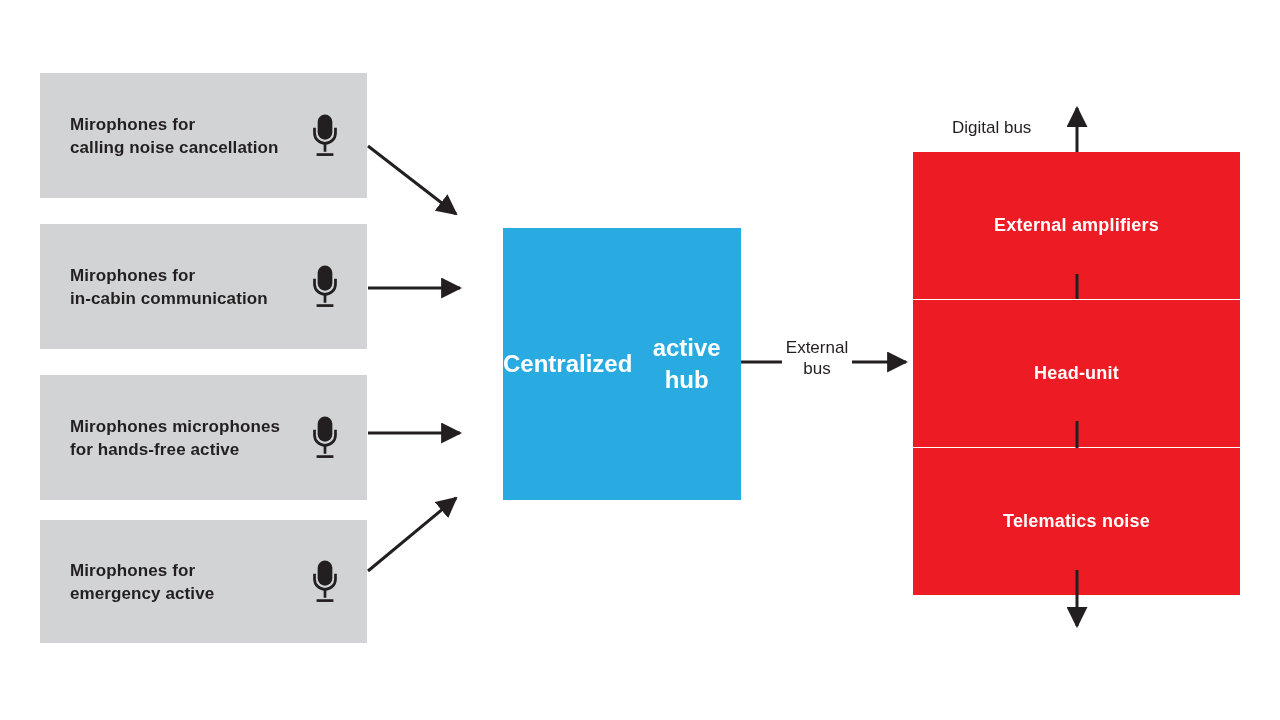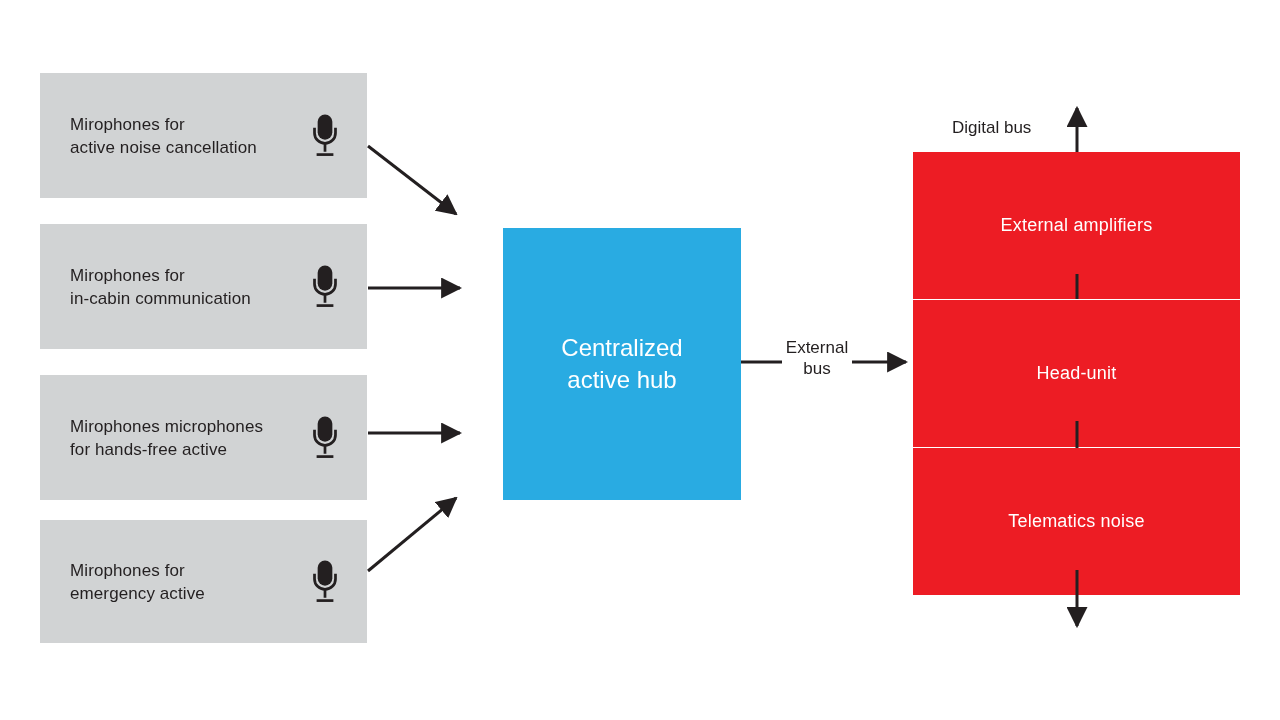--- a/index.html
+++ b/index.html
@@ -4,21 +4,21 @@
 <style>
   html, body { margin: 0; padding: 0; background: #ffffff; }
   body { font-family: "Liberation Sans", "DejaVu Sans", sans-serif; }
   .canvas {
     position: relative;
     width: 1280px;
     height: 720px;
     background: #ffffff;
     overflow: hidden;
   }
-  .box { position: absolute; box-sizing: border-box; }
+  .box { position: absolute; box-sizing: border-box; font-weight: bold; }
 
   
   .source-box {
     left: 40px;
     width: 327px;
     height: 125px;
     background: var(--source-fill, #D1D3D4);
     display: flex;
     align-items: center;
   }
@@ -38,21 +38,20 @@
     align-items: center;
     justify-content: center;
   }
 
   
   .hub-box {
     left: 503px; top: 228px;
     width: 238px; height: 272px;
     background: var(--hub-fill, #29ABE2);
     display: flex;
-    flex-direction: column;
     align-items: center;
     justify-content: center;
     text-align: center;
     color: var(--text-light, #FFFFFF);
     font-size: 24px;
     line-height: 32px;
   }
 
   
   .output-box {
@@ -97,21 +96,21 @@
   .mic-icon .mic-fill { fill: var(--ink, #231F20); }
 </style>
 </head>
 <body>
 
 <div class="canvas">
 
   <div class="box source-box" style="top:73px">
     <div class="label">
       <div>Mirophones for</div>
-      <div>active noise cancellation</div>
+      <div>calling noise cancellation</div>
     </div>
     <div class="icon-wrap">
       <svg class="mic-icon" width="26" height="43" viewBox="0 0 24 41">
         <rect class="mic-fill" x="5" y="0.5" width="14" height="24" rx="7"></rect>
         <path class="mic-stroke" d="M22,13 v5 a10,10 0 0 1 -20,0 v-5"></path>
         <line class="mic-stroke" x1="12" y1="28" x2="12" y2="36"></line>
         <line class="mic-stroke" x1="4" y1="38.7" x2="20" y2="38.7"></line>
       </svg>
     </div>
   </div>

